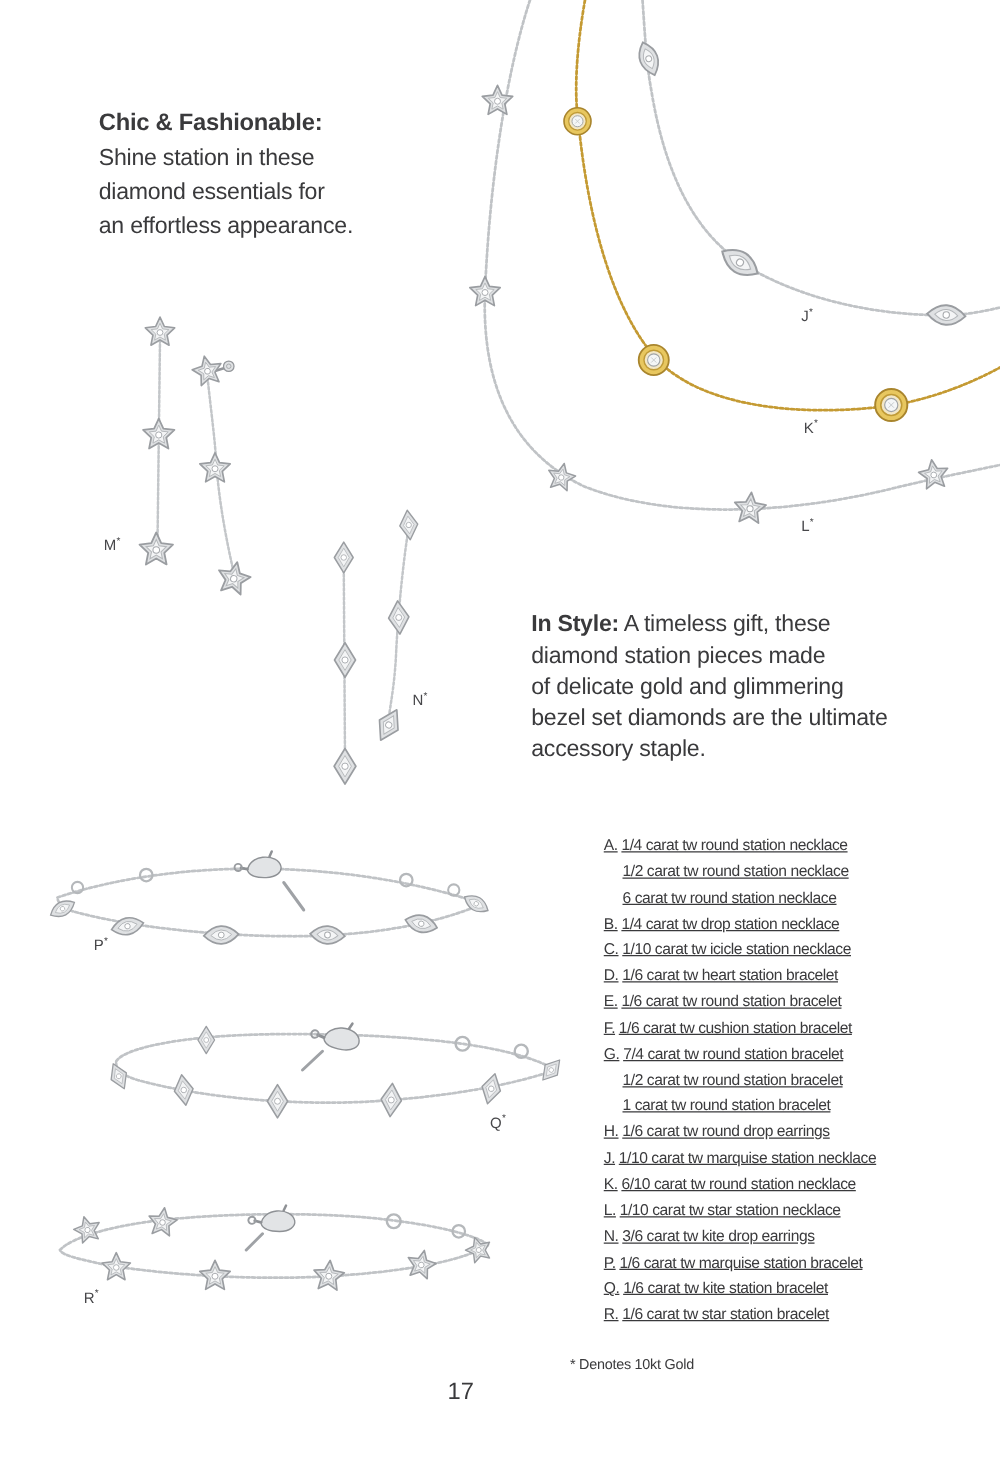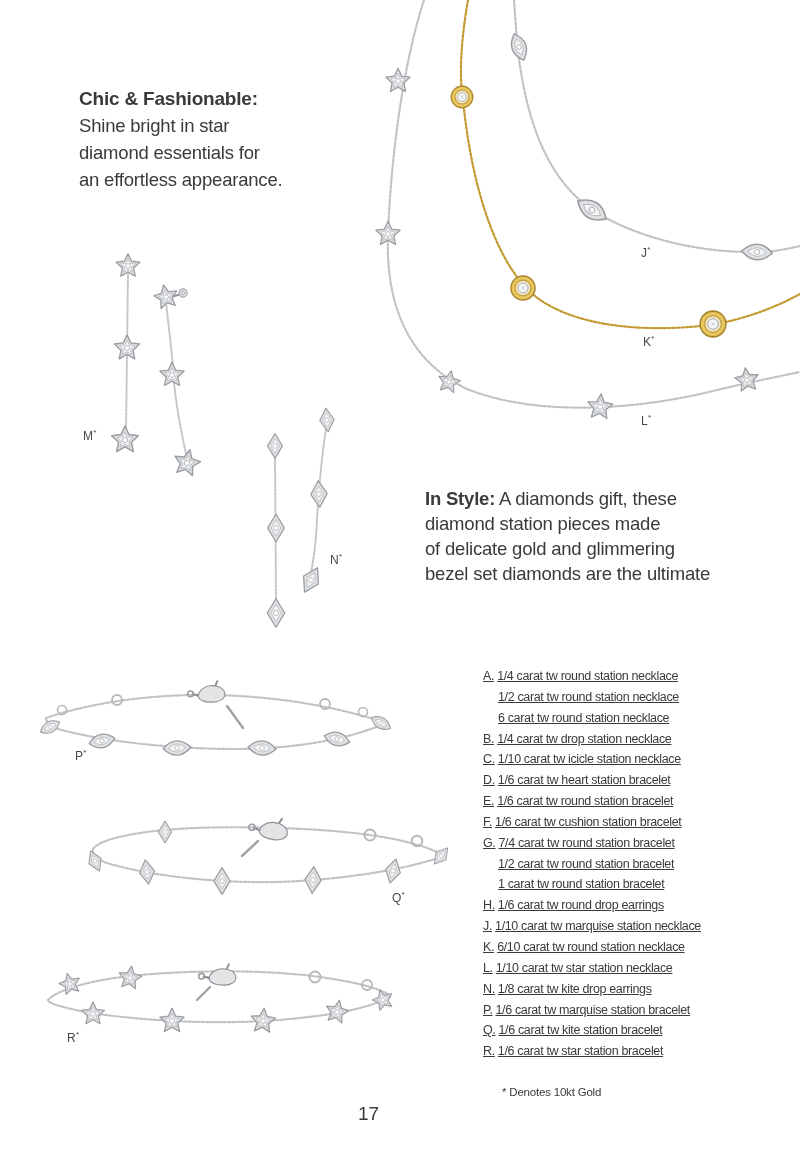--- a/index.html
+++ b/index.html
@@ -7,21 +7,21 @@
         font-family:"Liberation Sans","DejaVu Sans",sans-serif;color:#3a3a3c;}
   .art{position:absolute;left:0;top:0;width:800px;height:1173px;}
   .txt{position:absolute;}
   .intro{left:79px;top:85px;font-size:18.5px;line-height:27px;letter-spacing:-0.2px;}
   .intro .h{font-weight:700;font-size:19px;}
   .instyle{left:425px;top:486px;width:300px;font-size:18.5px;line-height:25px;letter-spacing:-0.2px;}
   .instyle .h{font-weight:700;}
   .catalog{left:483px;top:666px;font-size:12.5px;line-height:20.85px;letter-spacing:-0.35px;text-decoration:underline;}
   .catalog .row.cont{padding-left:15px;}
   .catalog .ltr{margin-right:3px;}
-  .footnote{left:502px;top:1086px;font-size:11.5px;letter-spacing:-0.2px;}
+  .footnote{left:456px;top:1086px;font-size:11.5px;letter-spacing:-0.2px;}
   .pageno{left:358px;top:1103px;font-size:19px;}
   .tag{position:absolute;font-size:12px;color:#47474a;letter-spacing:0.2px;}
   .tag sup{font-size:8px;}
   
   .chu{fill:none;stroke:#e4e5e7;stroke-width:0.9;}
   .ch{fill:none;stroke:#c0c3c6;stroke-width:2.2;stroke-dasharray:2.4 2;stroke-linecap:round;}
   .che{fill:none;stroke:#c3c6c9;stroke-width:2;stroke-dasharray:2 1.7;stroke-linecap:round;}
   .chgu{fill:none;stroke:#e9cd77;stroke-width:0.9;}
   .chg{fill:none;stroke:#c49a33;stroke-width:2.2;stroke-dasharray:2.4 2;stroke-linecap:round;}
   .pin{stroke:#9fa2a6;stroke-width:2.4;stroke-linecap:round;}
@@ -161,49 +161,50 @@
       <use href="#star" transform="translate(263,1021) rotate(5) scale(1.5)"></use>
       <use href="#star" transform="translate(337,1012) rotate(12) scale(1.4)"></use>
       <use href="#star" transform="translate(383,1000) rotate(-18) scale(1.25)"></use>
       <use href="#clasp" transform="translate(222,977) rotate(-4) scale(1.1)"></use>
       <path class="pin" d="M210,987 L197,1000"></path>
     </g>
   </svg>
 
   <div class="txt intro">
     <div class="h">Chic &amp; Fashionable:</div>
-    <div>Shine bright in star</div>
+    <div>Shine station in these</div>
     <div>diamond essentials for</div>
     <div>an effortless appearance.</div>
   </div>
 
   <div class="txt instyle">
-    <div><span class="h">In Style:</span> <span>A diamonds gift, these</span></div>
+    <div><span class="h">In Style:</span> <span>A timeless gift, these</span></div>
     <div>diamond station pieces made</div>
     <div>of delicate gold and glimmering</div>
     <div>bezel set diamonds are the ultimate</div>
+    <div>accessory staple.</div>
   </div>
 
   <div class="txt catalog">
     <div class="row"><span class="ltr">A.</span><span>1/4 carat tw round station necklace</span></div>
     <div class="row cont"><span>1/2 carat tw round station necklace</span></div>
     <div class="row cont"><span>6 carat tw round station necklace</span></div>
     <div class="row"><span class="ltr">B.</span><span>1/4 carat tw drop station necklace</span></div>
     <div class="row"><span class="ltr">C.</span><span>1/10 carat tw icicle station necklace</span></div>
     <div class="row"><span class="ltr">D.</span><span>1/6 carat tw heart station bracelet</span></div>
     <div class="row"><span class="ltr">E.</span><span>1/6 carat tw round station bracelet</span></div>
     <div class="row"><span class="ltr">F.</span><span>1/6 carat tw cushion station bracelet</span></div>
     <div class="row"><span class="ltr">G.</span><span>7/4 carat tw round station bracelet</span></div>
     <div class="row cont"><span>1/2 carat tw round station bracelet</span></div>
     <div class="row cont"><span>1 carat tw round station bracelet</span></div>
     <div class="row"><span class="ltr">H.</span><span>1/6 carat tw round drop earrings</span></div>
     <div class="row"><span class="ltr">J.</span><span>1/10 carat tw marquise station necklace</span></div>
     <div class="row"><span class="ltr">K.</span><span>6/10 carat tw round station necklace</span></div>
     <div class="row"><span class="ltr">L.</span><span>1/10 carat tw star station necklace</span></div>
-    <div class="row"><span class="ltr">N.</span><span>1/8 carat tw kite drop earrings</span></div>
+    <div class="row"><span class="ltr">N.</span><span>3/6 carat tw kite drop earrings</span></div>
     <div class="row"><span class="ltr">P.</span><span>1/6 carat tw marquise station bracelet</span></div>
     <div class="row"><span class="ltr">Q.</span><span>1/6 carat tw kite station bracelet</span></div>
     <div class="row"><span class="ltr">R.</span><span>1/6 carat tw star station bracelet</span></div>
   </div>
 
   <div class="txt footnote">* Denotes 10kt Gold</div>
   <div class="txt pageno">17</div>
 
   <span class="tag" style="left:641px;top:245px"><span>J</span><sup>*</sup></span>
   <span class="tag" style="left:643px;top:334px"><span>K</span><sup>*</sup></span>

